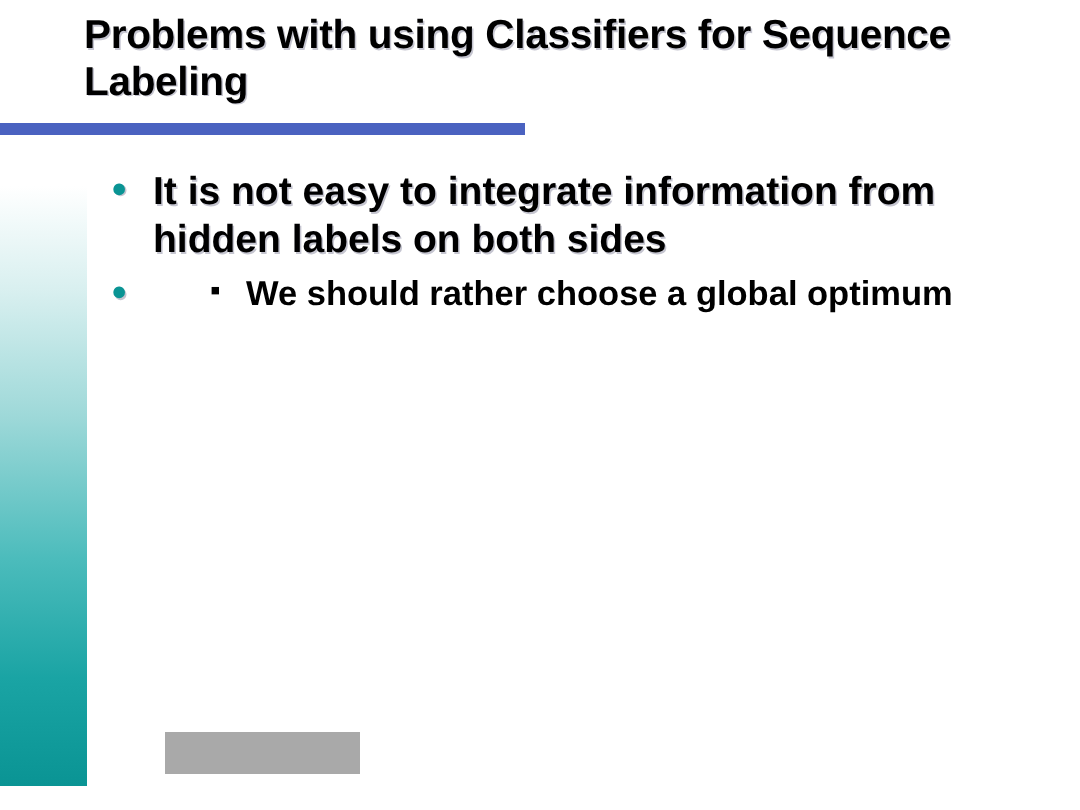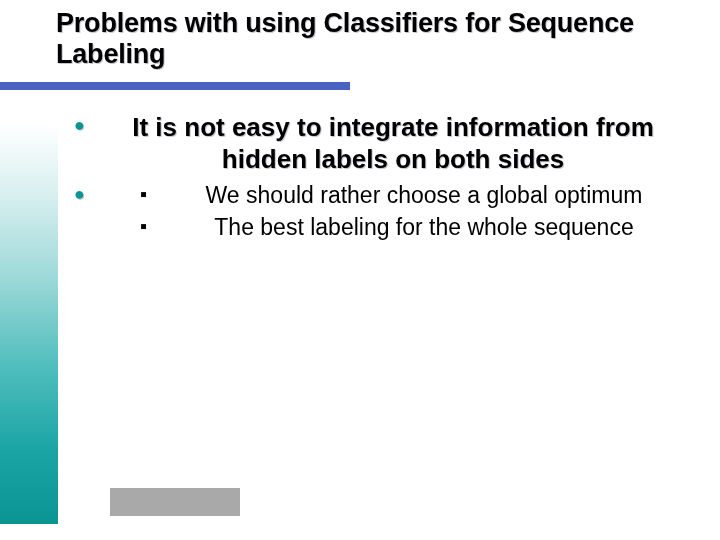--- a/index.html
+++ b/index.html
@@ -73,21 +73,20 @@
     background: #a5b4e8;
     z-index: -1;
   }
   
   .content {
     position: absolute;
     left: 74px;
     top: 112px;
     width: 610px;
     color: #000;
-    text-align: center;
   }
   ul.level1 {
     list-style: none;
     margin: 0;
     padding: 0;
   }
   ul.level1 > li {
     position: relative;
     padding-left: 28px;
     font-size: 26px;
@@ -106,21 +105,21 @@
   }
   ul.level2 {
     list-style: none;
     margin: 6px 0 0 0;
     padding: 0 0 0 38px;
   }
   ul.level2 > li {
     position: relative;
     padding-left: 24px;
     font-size: 23px;
-    font-weight: 400;
+    font-weight: 700;
     line-height: 1.28;
     margin-bottom: 2px;
     text-shadow: none;
   }
   ul.level2 > li::before {
     content: "\25AA";
     position: absolute;
     left: 0;
     top: 1px;
     font-size: 20px;
@@ -141,20 +140,17 @@
   <div class="content">
     <ul class="level1">
       <li>
         <span>It is not easy to integrate information from hidden labels on both sides</span>
       </li>
       <li>
         <ul class="level2">
           <li>
             <span>We should rather choose a global optimum</span>
           </li>
-          <li>
-            <span>The best labeling for the whole sequence</span>
-          </li>
         </ul>
       </li>
     </ul>
   </div>
 </div>
 
 </body></html>

